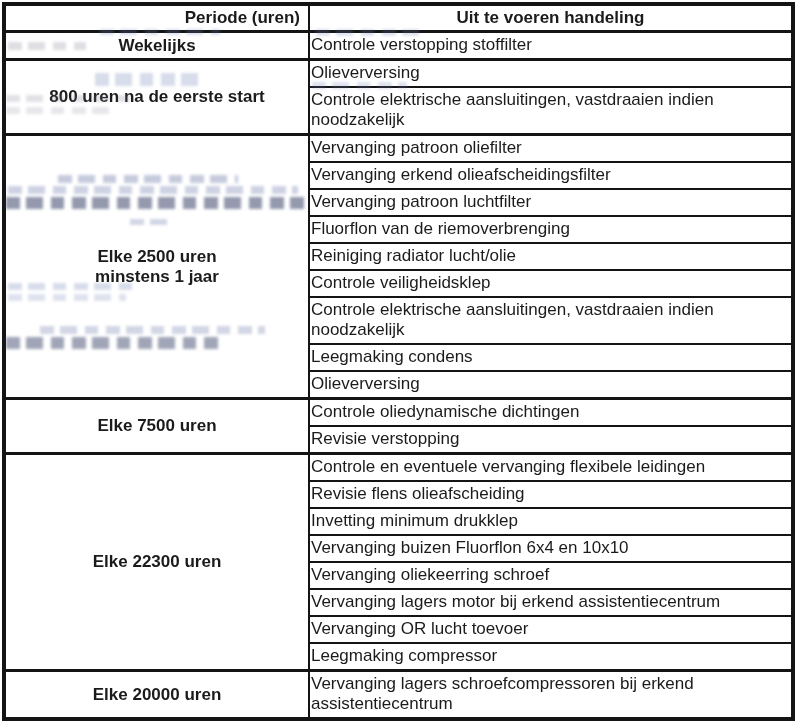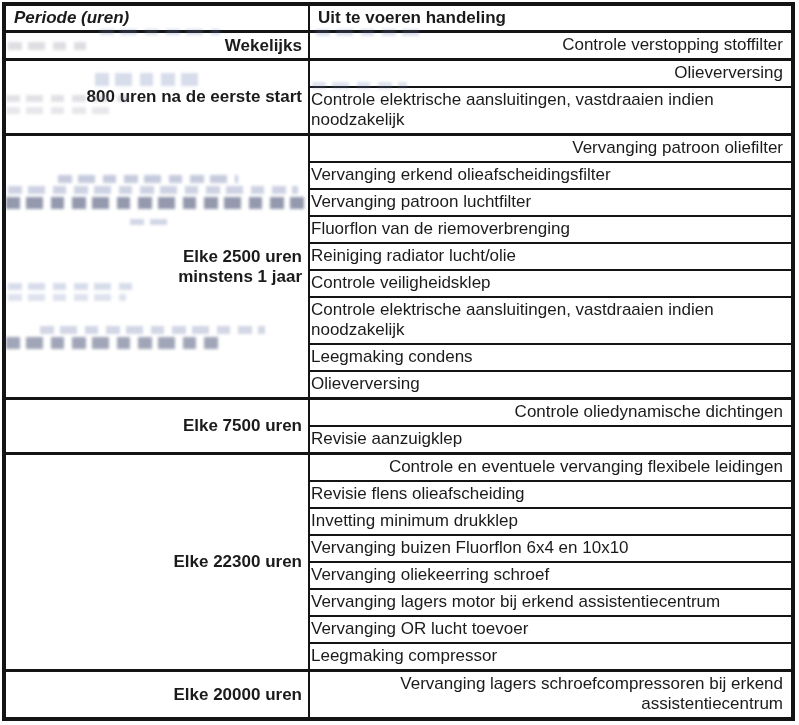--- a/index.html
+++ b/index.html
@@ -30,29 +30,29 @@
   th, td {
     border: 2px solid #141414;
     font-size: 17px;
     line-height: 20px;
     vertical-align: middle;
   }
   tr > *:first-child { border-left: none; }
   tr > *:last-child  { border-right: none; }
   thead th { border-top: none; border-bottom-width: 3px; }
   tbody tr:last-child td { border-bottom: none; }
-  tbody tr.group-first td { border-top-width: 3px; text-align: right; }
+  tbody tr.group-first td { border-top-width: 3px; }
 
   th.period, th.action {
     font-weight: bold;
     height: 21px;
     padding: 2px 8px;
   }
-  th.period { text-align: left; font-style: italic; }
-  th.action { text-align: left; }
+  th.period { text-align: right; }
+  th.action { text-align: center; }
 
   td.action {
     text-align: left;
     padding: 2px 8px 3px 1px;
     height: 25px;
   }
   td.period {
     text-align: center;
     font-weight: bold;
     white-space: pre-line;
@@ -125,21 +125,21 @@
           <td class="action">Leegmaking condens</td>
         </tr>
         <tr>
           <td class="action">Olieverversing</td>
         </tr>
         <tr class="group-first">
           <td class="period" rowspan="2">Elke 7500 uren</td>
           <td class="action">Controle oliedynamische dichtingen</td>
         </tr>
         <tr>
-          <td class="action">Revisie aanzuigklep</td>
+          <td class="action">Revisie verstopping</td>
         </tr>
         <tr class="group-first">
           <td class="period" rowspan="8">Elke 22300 uren</td>
           <td class="action">Controle en eventuele vervanging flexibele leidingen</td>
         </tr>
         <tr>
           <td class="action">Revisie flens olieafscheiding</td>
         </tr>
         <tr>
           <td class="action">Invetting minimum drukklep</td>

